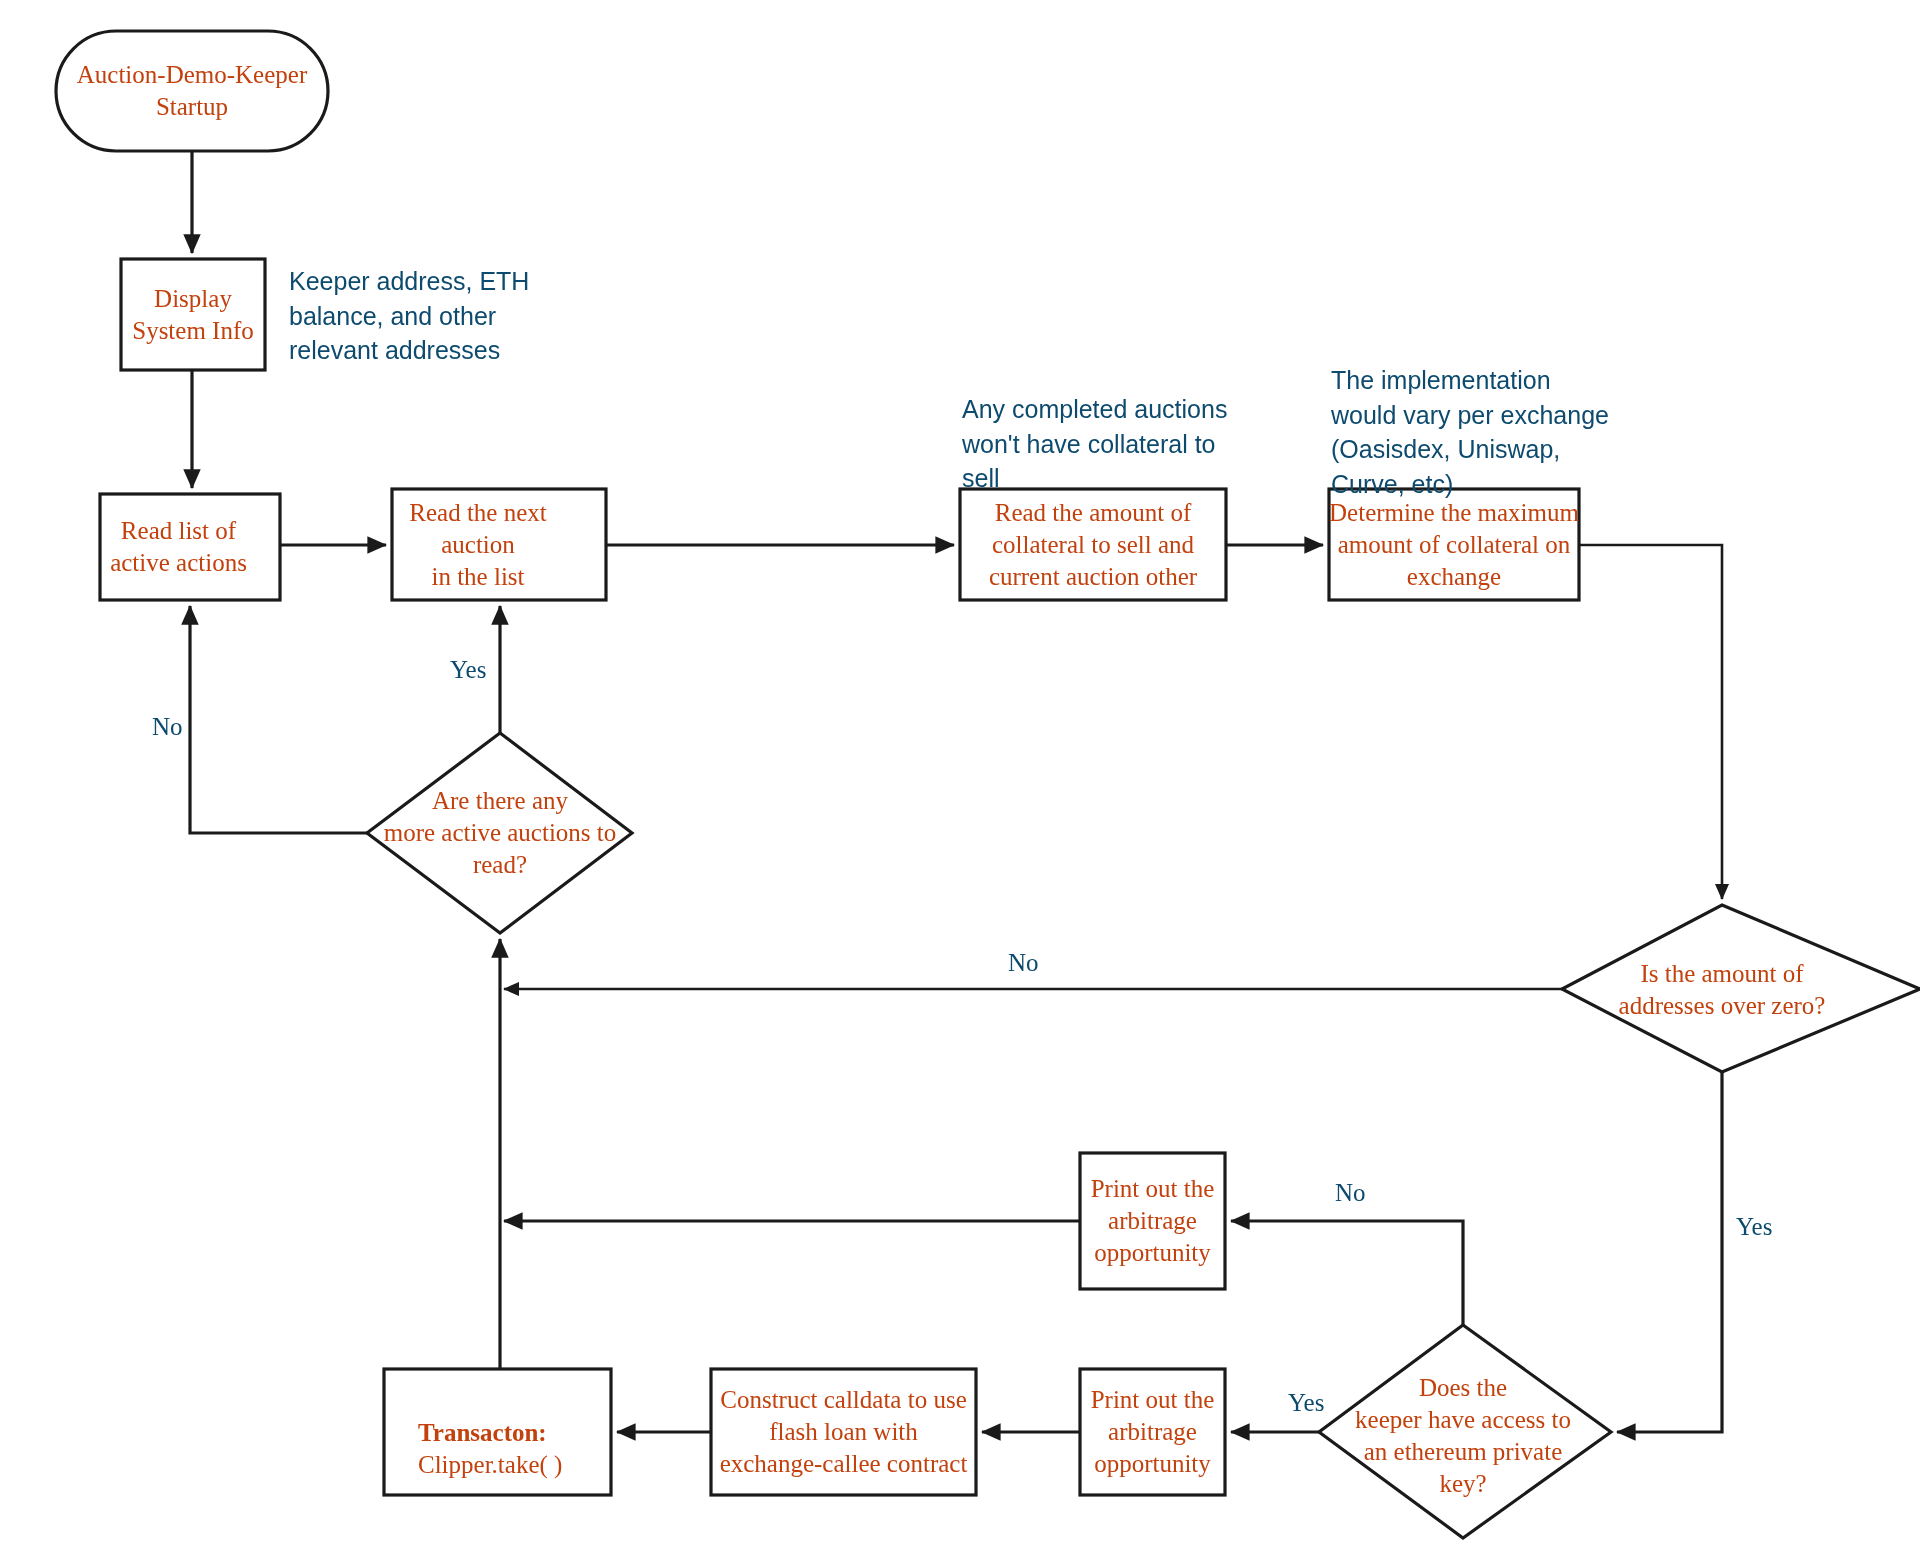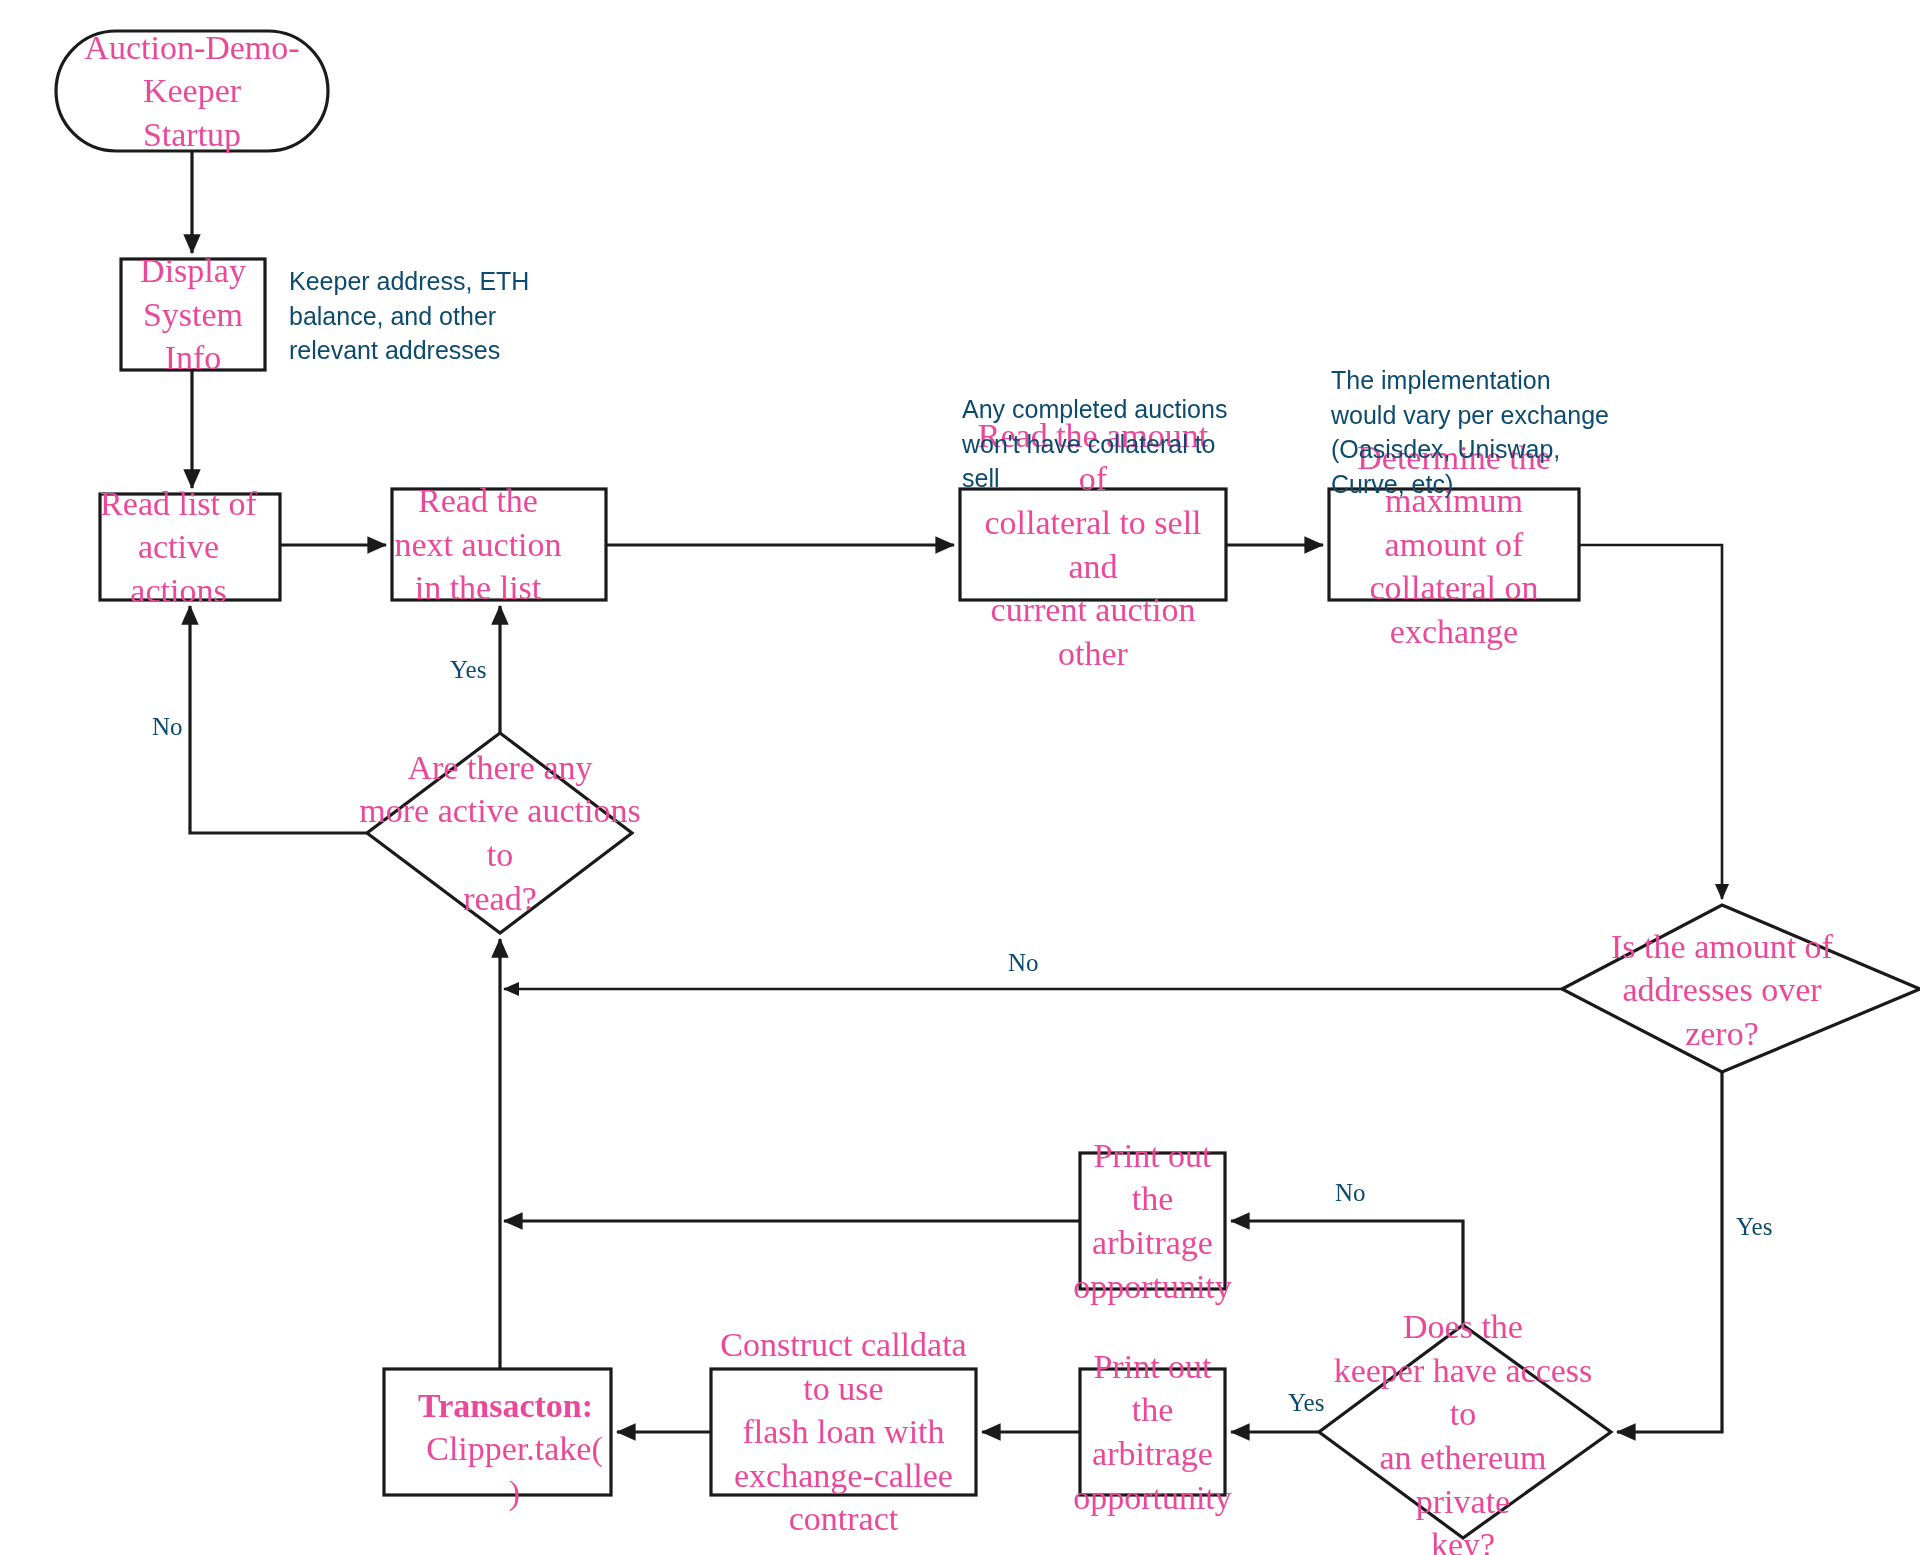--- a/index.html
+++ b/index.html
@@ -39,22 +39,22 @@
     stroke-width: 2.6;
   }
   .arrowhead {
     fill: #1a1a1a;
     stroke: none;
   }
   
   .node-label {
     position: absolute;
     font-family: "Liberation Serif", serif;
-    color: #ec4899;
-    font-size: 34px;
+    color: #c2410c;
+    font-size: 25px;
     line-height: 1.28;
     text-align: center;
     display: flex;
     flex-direction: column;
     align-items: center;
     justify-content: center;
     box-sizing: border-box;
     white-space: pre-line;
   }
   .node-label span { display: block; }

